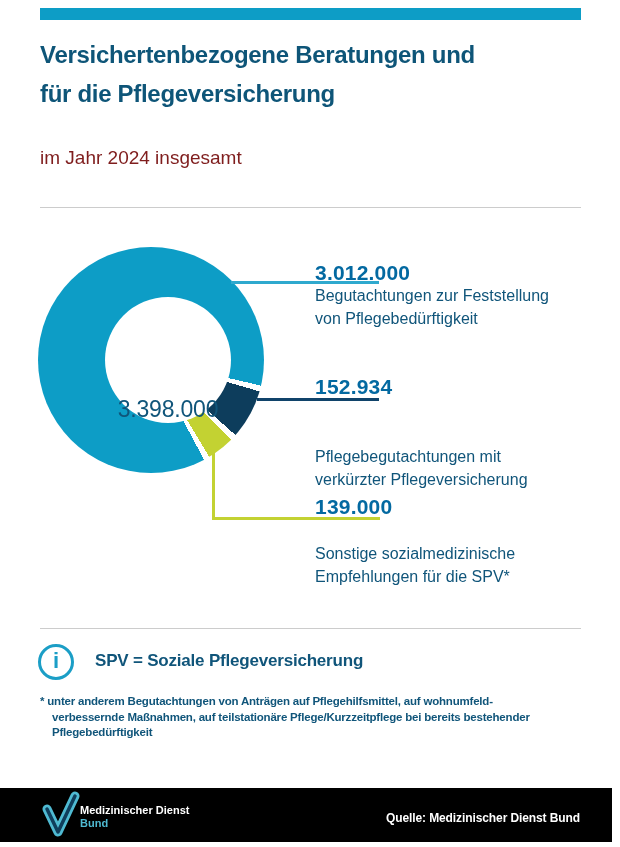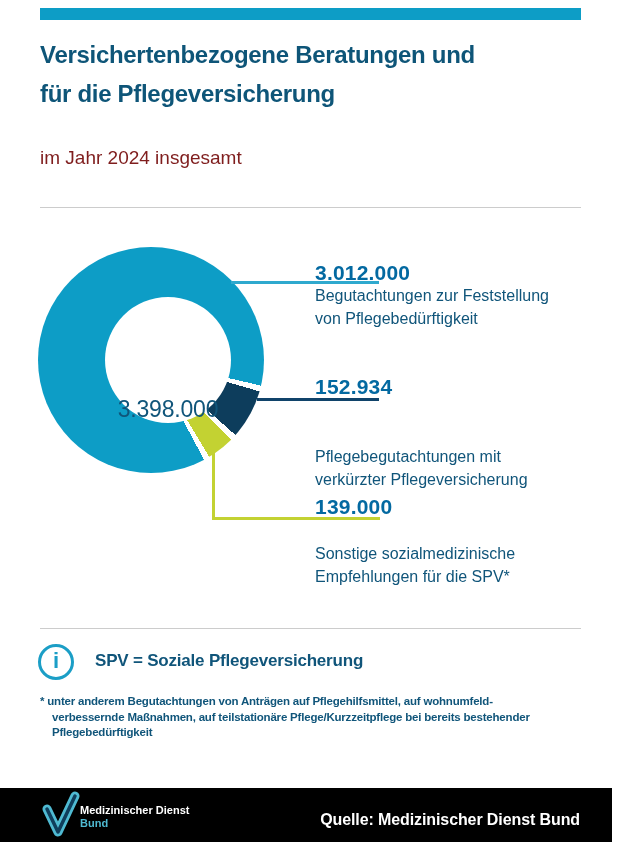--- a/index.html
+++ b/index.html
@@ -47,21 +47,21 @@
   .footnote{position:absolute;left:40px;top:694px;width:545px;font-size:11.5px;font-weight:700;
     letter-spacing:-0.2px;line-height:15.5px;color:#10557A;}
   .footnote .fn-line{white-space:nowrap;}
   .footnote .fn-indent{padding-left:12px;}
 
   
   .footer{position:absolute;left:0;top:788px;width:620px;height:54px;background:#000000;}
   .logo{position:absolute;left:42px;top:3px;}
   .org{position:absolute;left:80px;top:16px;font-size:11px;font-weight:700;color:#ffffff;white-space:nowrap;}
   .org-sub{position:absolute;left:80px;top:29px;font-size:11px;font-weight:700;color:#4FBAD2;}
-  .source{position:absolute;right:40px;top:23px;font-size:16px;font-weight:700;color:#ffffff;
+  .source{position:absolute;right:40px;top:23px;font-size:12px;font-weight:700;color:#ffffff;
     letter-spacing:-0.1px;white-space:nowrap;}
 </style>
 </head>
 <body>
 
 <div class="page">
 
   <div class="topbar"></div>
 
   <h1 class="title">

